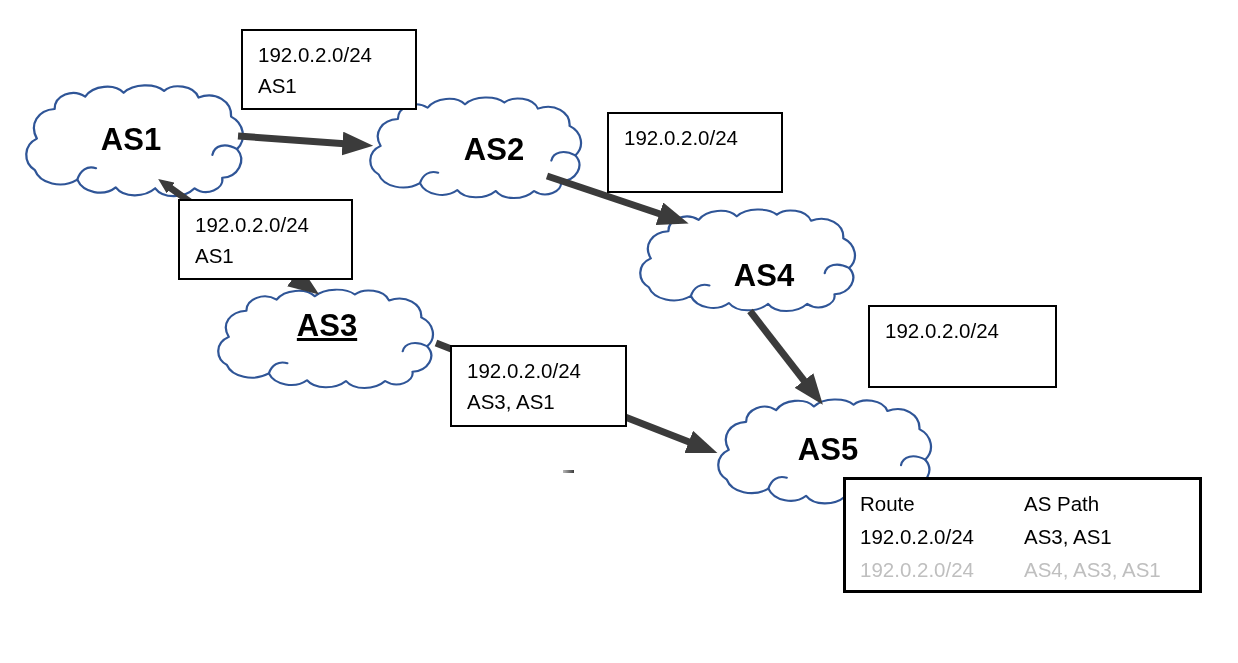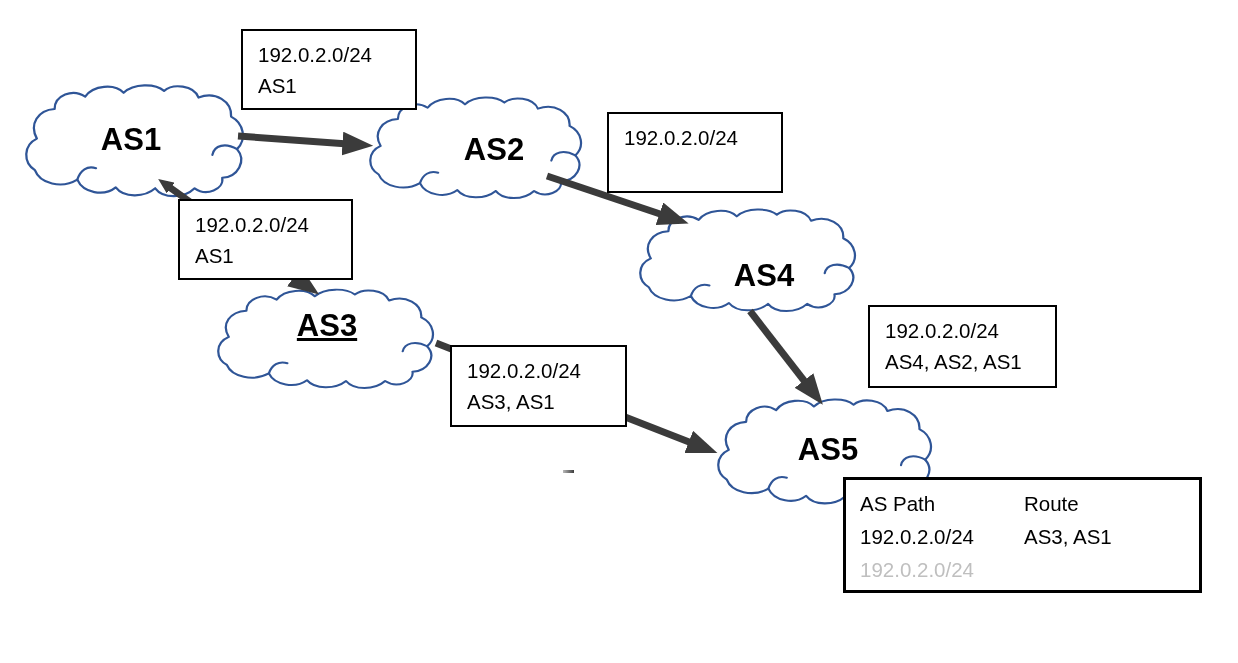--- a/index.html
+++ b/index.html
@@ -125,32 +125,32 @@
     <div>192.0.2.0/24</div>
   </div>
 
   <div class="adv-box" style="left:450px; top:345px; width:177px; height:82px;">
     <div>192.0.2.0/24</div>
     <div>AS3, AS1</div>
   </div>
 
   <div class="adv-box" style="left:868px; top:305px; width:189px; height:83px;">
     <div>192.0.2.0/24</div>
-    <div>AS4, AS2, AS1</div>
   </div>
 
   <div class="rtable">
     <div class="trow">
+      <span>Route</span>
       <span>AS Path</span>
-      <span>Route</span>
     </div>
     <div class="trow">
       <span>192.0.2.0/24</span>
       <span>AS3, AS1</span>
     </div>
     <div class="trow dimmed">
       <span>192.0.2.0/24</span>
+      <span>AS4, AS3, AS1</span>
     </div>
   </div>
 
   <div class="stray-dash"></div>
 
 </div>
 
 </body></html>

